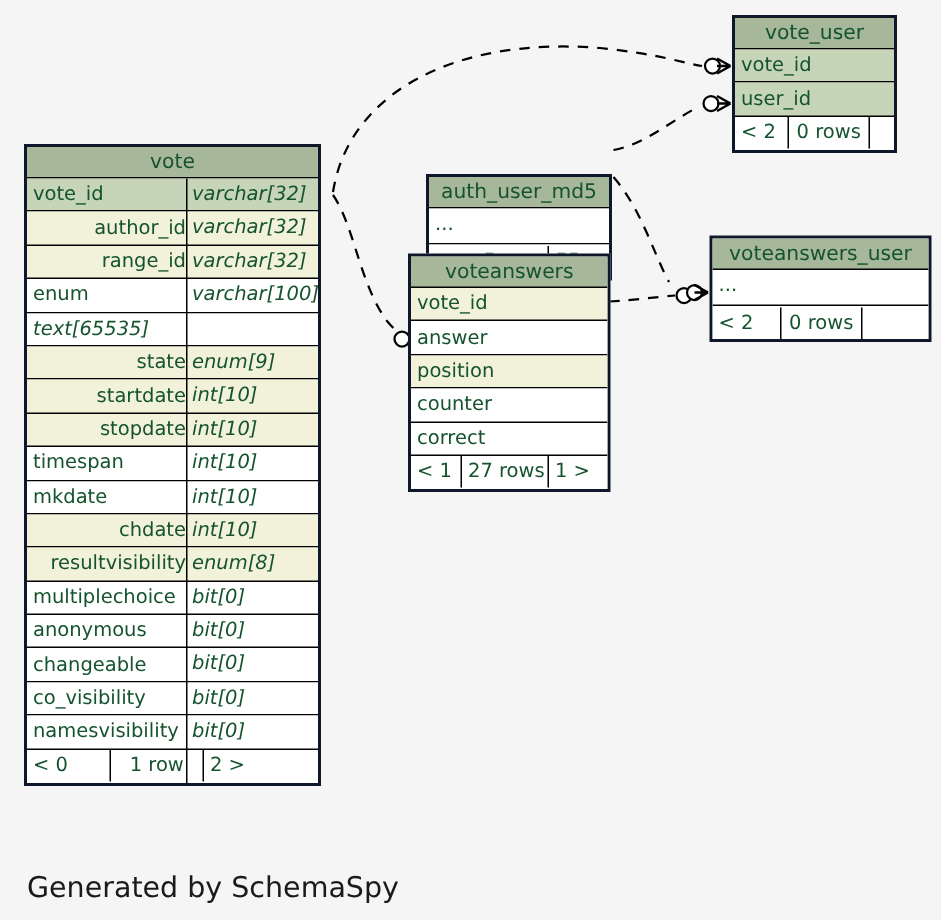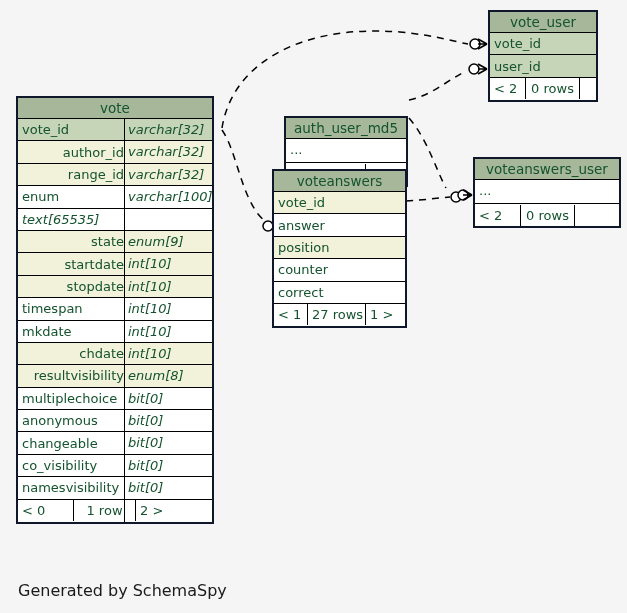--- a/index.html
+++ b/index.html
@@ -113,21 +113,21 @@
     padding-left: 4px;
     border-bottom: 1px solid #000;
     box-sizing: border-box;
     background: #fff;
     font-size: 13px;
   }
   .credit {
     position: absolute;
     left: 18px;
     top: 581px;
-    font-size: 16px;
+    font-size: 19px;
     color: #1a1a1a;
     white-space: nowrap;
   }
 </style>
 </head>
 <body>
 
 <div id="canvas">
 
   <svg class="edges" viewBox="0 0 627 613" xmlns="http://www.w3.org/2000/svg">

